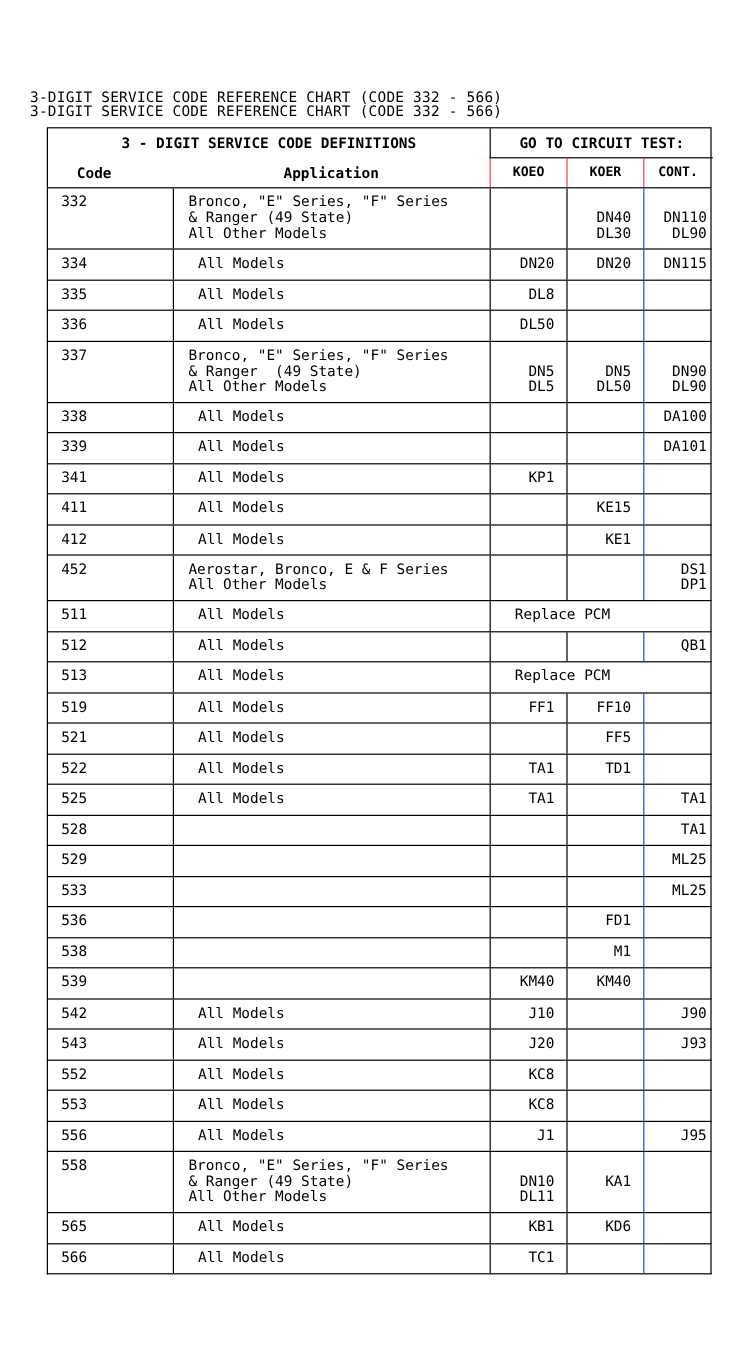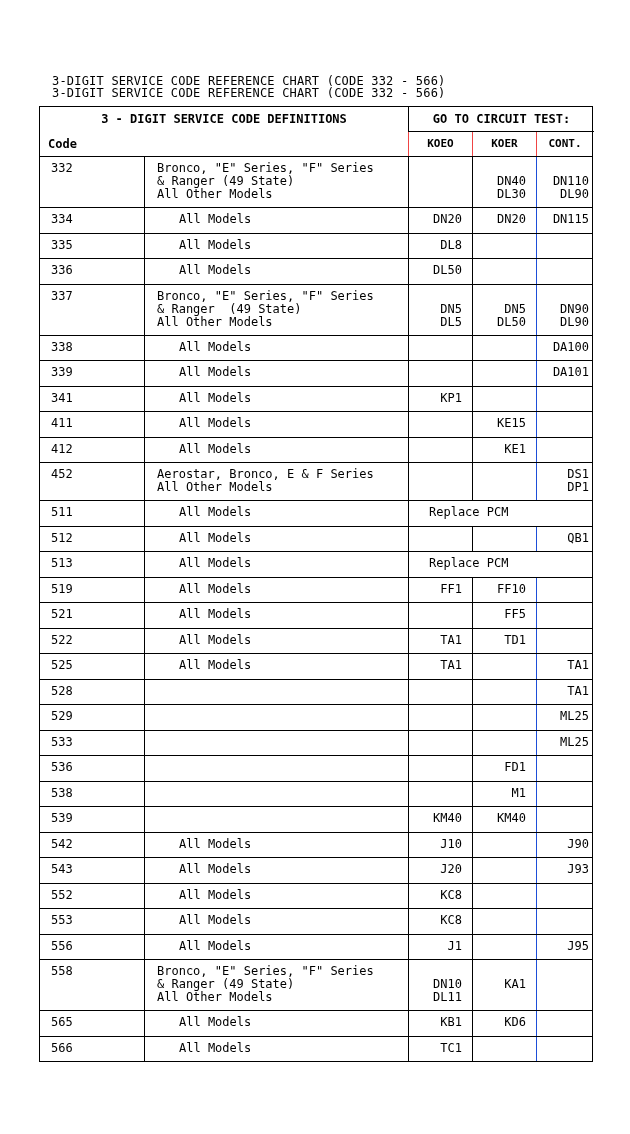--- a/index.html
+++ b/index.html
@@ -1,61 +1,62 @@
 <!DOCTYPE html>
 <html><head>
 <meta charset="utf-8">
 <style>
   html, body { margin: 0; padding: 0; background: #ffffff; }
   body { width: 630px; height: 1134px; position: relative; overflow: hidden;
          font-family: "DejaVu Sans Mono", "Liberation Mono", monospace; color: #000; }
-  .title { position: absolute; left: 52px; font-size: 12px; line-height: 12px; white-space: pre; letter-spacing: 0.2px; }
+  .title { position: absolute; left: 25px; font-size: 12px; line-height: 12px; white-space: pre; letter-spacing: 0.2px; }
   .t1 { top: 75px; }
   .t2 { top: 87px; }
 
   .tbl { position: absolute; left: 39px; top: 106px; width: 554px; }
   .hdr { position: relative; height: 51px; border-top: 1px solid #000; border-left: 1px solid #000; border-right: 1px solid #000; border-bottom: 1px solid #000; box-sizing: border-box; }
   .hdr .defs { position: absolute; left: 0; top: 0; width: 368px; height: 25px; font-weight: bold; font-size: 12px; line-height: 25px; text-align: center; white-space: pre; }
   .hdr .goto { position: absolute; left: 368px; top: 0; width: 185px; height: 24px; border-left: 1px solid #000; border-bottom: 1px solid #000; font-weight: bold; font-size: 12px; line-height: 24px; text-align: center; white-space: pre; }
-  .hdr .code-h { position: absolute; left: 8px; top: 27px; font-weight: bold; font-size: 12px; line-height: 20px; }
+  .hdr .code-h { position: absolute; left: 24px; top: 27px; font-weight: bold; font-size: 12px; line-height: 20px; }
   .hdr .app-h { position: absolute; left: 104px; width: 264px; top: 27px; font-weight: bold; font-size: 12px; line-height: 20px; text-align: center; }
   .hdr .sub { position: absolute; top: 25px; height: 24px; font-weight: bold; font-size: 11px; line-height: 24px; text-align: center; border-left: 1px solid #ef4444; box-sizing: border-box; }
   .hdr .koeo { left: 368px; width: 64px; }
   .hdr .koer { left: 432px; width: 64px; }
   .hdr .cont { left: 496px; width: 57px; }
 
   .row { position: relative; border-left: 1px solid #000; border-right: 1px solid #000; border-bottom: 1px solid #000; box-sizing: border-box; font-size: 12px; }
   .row.h25 { height: 25.5px; }
   .row.h51 { height: 51px; }
   .row.h38 { height: 38px; }
   .cell { position: absolute; top: 0; bottom: 0; box-sizing: border-box; }
   .c-code { left: 0; width: 104px; padding: 5px 0 0 11px; line-height: 13px; }
   .c-app { left: 104px; width: 264px; border-left: 1px solid #000; padding: 5px 0 0 12px; line-height: 13px; white-space: pre; }
   .c-app.lines { padding-left: 12px; }
-  .c-app.single { padding-left: 34px; }
+  .c-app.single { padding-left: 20px; }
   .c-koeo { left: 368px; width: 64px; border-left: 1px solid #000; }
   .c-koer { left: 432px; width: 64px; border-left: 1px solid #000; }
   .c-cont { left: 496px; width: 57px; border-left: 1px solid #1d4ed8; }
   .c-span { left: 368px; width: 183px; border-left: 1px solid #000; padding: 5px 0 0 20px; line-height: 13px; white-space: pre; }
   .val { position: absolute; right: 10px; line-height: 13px; text-align: right; white-space: pre; }
   .c-cont .val { right: 4px; }
   .v-top { top: 5px; }
   .v-mid { top: 18px; }
 </style>
 </head>
 <body>
 
 <div class="title t1">3-DIGIT SERVICE CODE REFERENCE CHART (CODE 332 - 566)</div>
 <div class="title t2">3-DIGIT SERVICE CODE REFERENCE CHART (CODE 332 - 566)</div>
 
 <div class="tbl">
   <div class="hdr">
     <div class="defs">3 - DIGIT SERVICE CODE DEFINITIONS</div>
     <div class="goto">GO TO CIRCUIT TEST:</div>
     <div class="code-h">Code</div>
+    <div class="app-h">Application</div>
     <div class="sub koeo">KOEO</div>
     <div class="sub koer">KOER</div>
     <div class="sub cont">CONT.</div>
   </div>
   <div id="tbody">
       <div class="row h51">
         <div class="cell c-code">332</div>
         <div class="cell c-app lines">Bronco, "E" Series, "F" Series
 &amp; Ranger (49 State)
 All Other Models</div>

